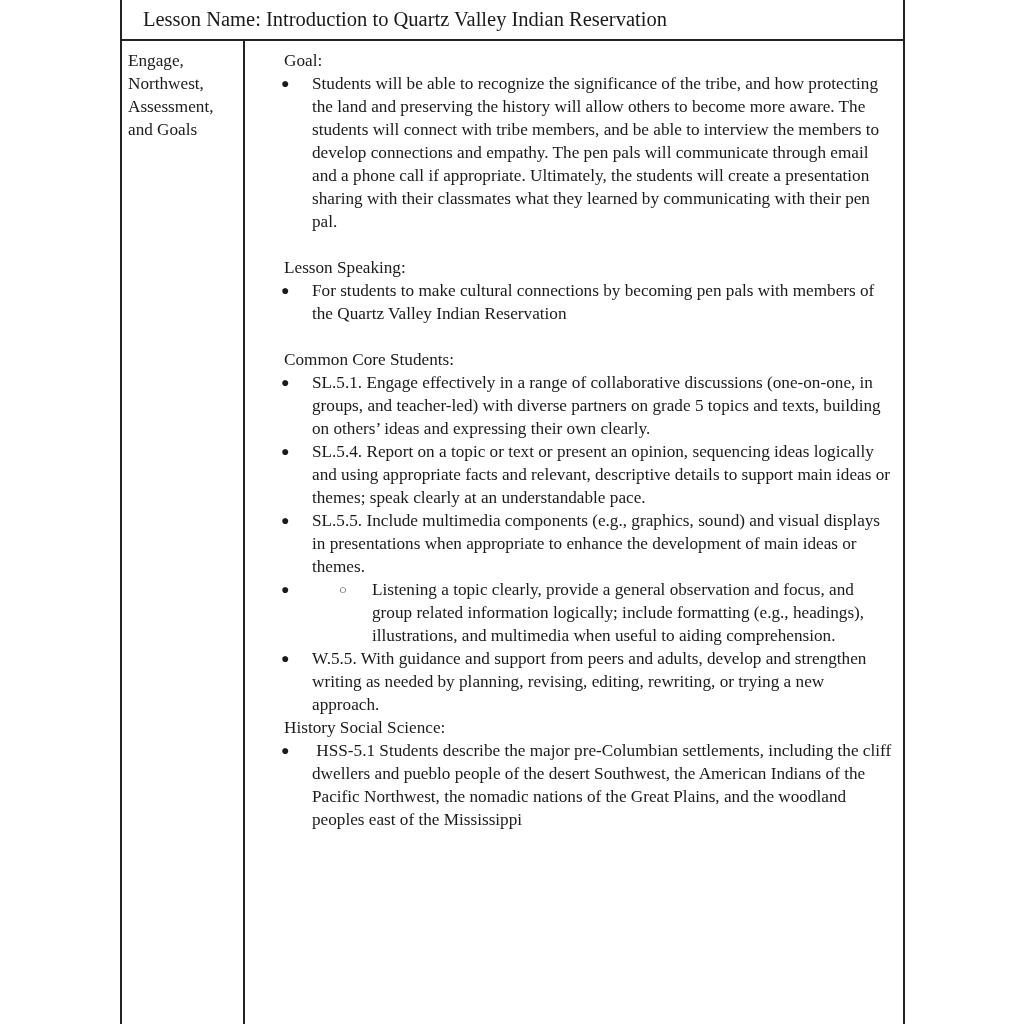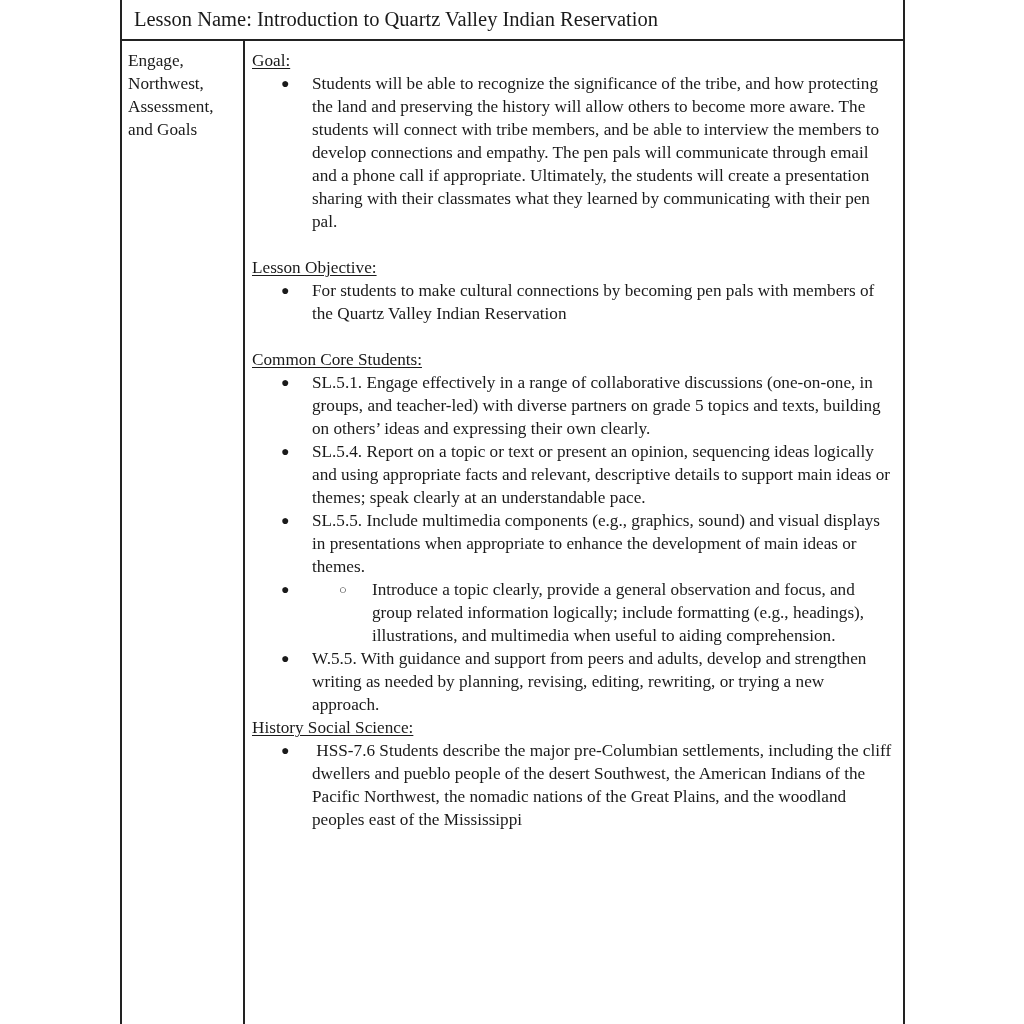--- a/index.html
+++ b/index.html
@@ -29,21 +29,21 @@
       height: 1040px;
       border-left: 2px solid #222;
       border-right: 2px solid #222;
       border-top: 2px solid #222;
       box-sizing: border-box;
     }
     .title-row {
       height: 41px;
       border-bottom: 2px solid #222;
       box-sizing: border-box;
-      padding: 6px 0 0 12px;
+      padding: 6px 0 0 21px;
       font-size: 20.5px;
       line-height: 26px;
       white-space: nowrap;
     }
     .body-row {
       display: flex;
       height: 1000px;
     }
     .label-cell {
       width: 123px;
@@ -53,22 +53,22 @@
       font-size: 17.2px;
       line-height: 23px;
     }
     .content-cell {
       flex: 1;
       padding: 8px 8px 0 7px;
       font-size: 17.2px;
       line-height: 23px;
     }
     .heading {
-      text-decoration: underline;
       text-underline-offset: 2px;
+      margin-left: 32px;
     }
     ul {
       margin: 0;
       padding: 0;
       list-style: none;
     }
     li {
       position: relative;
       padding-left: 60px;
     }
@@ -107,21 +107,21 @@
         <div class="heading">Goal:</div>
         <ul>
           <li>
             <span class="bullet">●</span>
             <span>Students will be able to recognize the significance of the tribe, and how protecting the land and preserving the history will allow others to become more aware. The students will connect with tribe members, and be able to interview the members to develop connections and empathy. The pen pals will communicate through email and a phone call if appropriate. Ultimately, the students will create a presentation sharing with their classmates what they learned by communicating with their pen pal.</span>
           </li>
         </ul>
 
         <div class="gap"></div>
 
-        <div class="heading">Lesson Objective:</div>
+        <div class="heading">Lesson Speaking:</div>
         <ul>
           <li>
             <span class="bullet">●</span>
             <span>For students to make cultural connections by becoming pen pals with members of the Quartz Valley Indian Reservation</span>
           </li>
         </ul>
 
         <div class="gap"></div>
 
         <div class="heading">Common Core Students:</div>
@@ -139,32 +139,32 @@
             <span>SL.5.5. Include multimedia components (e.g., graphics, sound) and visual displays in presentations when appropriate to enhance the development of main ideas or themes.</span>
           </li>
         </ul>
 
         <ul>
           <li>
             <span class="bullet">●</span>
           </li>
           <li class="sub">
             <span class="bullet">○</span>
-            <span>Introduce a topic clearly, provide a general observation and focus, and group related information logically; include formatting (e.g., headings), illustrations, and multimedia when useful to aiding comprehension.</span>
+            <span>Listening a topic clearly, provide a general observation and focus, and group related information logically; include formatting (e.g., headings), illustrations, and multimedia when useful to aiding comprehension.</span>
           </li>
           <li>
             <span class="bullet">●</span>
             <span>W.5.5. With guidance and support from peers and adults, develop and strengthen writing as needed by planning, revising, editing, rewriting, or trying a new approach.</span>
           </li>
         </ul>
 
         <div class="heading">History Social Science:</div>
         <ul>
           <li>
             <span class="bullet">●</span>
-            <span style="white-space: pre-wrap;"> HSS-7.6 Students describe the major pre-Columbian settlements, including the cliff dwellers and pueblo people of the desert Southwest, the American Indians of the Pacific Northwest, the nomadic nations of the Great Plains, and the woodland peoples east of the Mississippi</span>
+            <span style="white-space: pre-wrap;"> HSS-5.1 Students describe the major pre-Columbian settlements, including the cliff dwellers and pueblo people of the desert Southwest, the American Indians of the Pacific Northwest, the nomadic nations of the Great Plains, and the woodland peoples east of the Mississippi</span>
           </li>
         </ul>
 
       </div>
     </div>
   </div>
 </div>
 
 </body></html>

